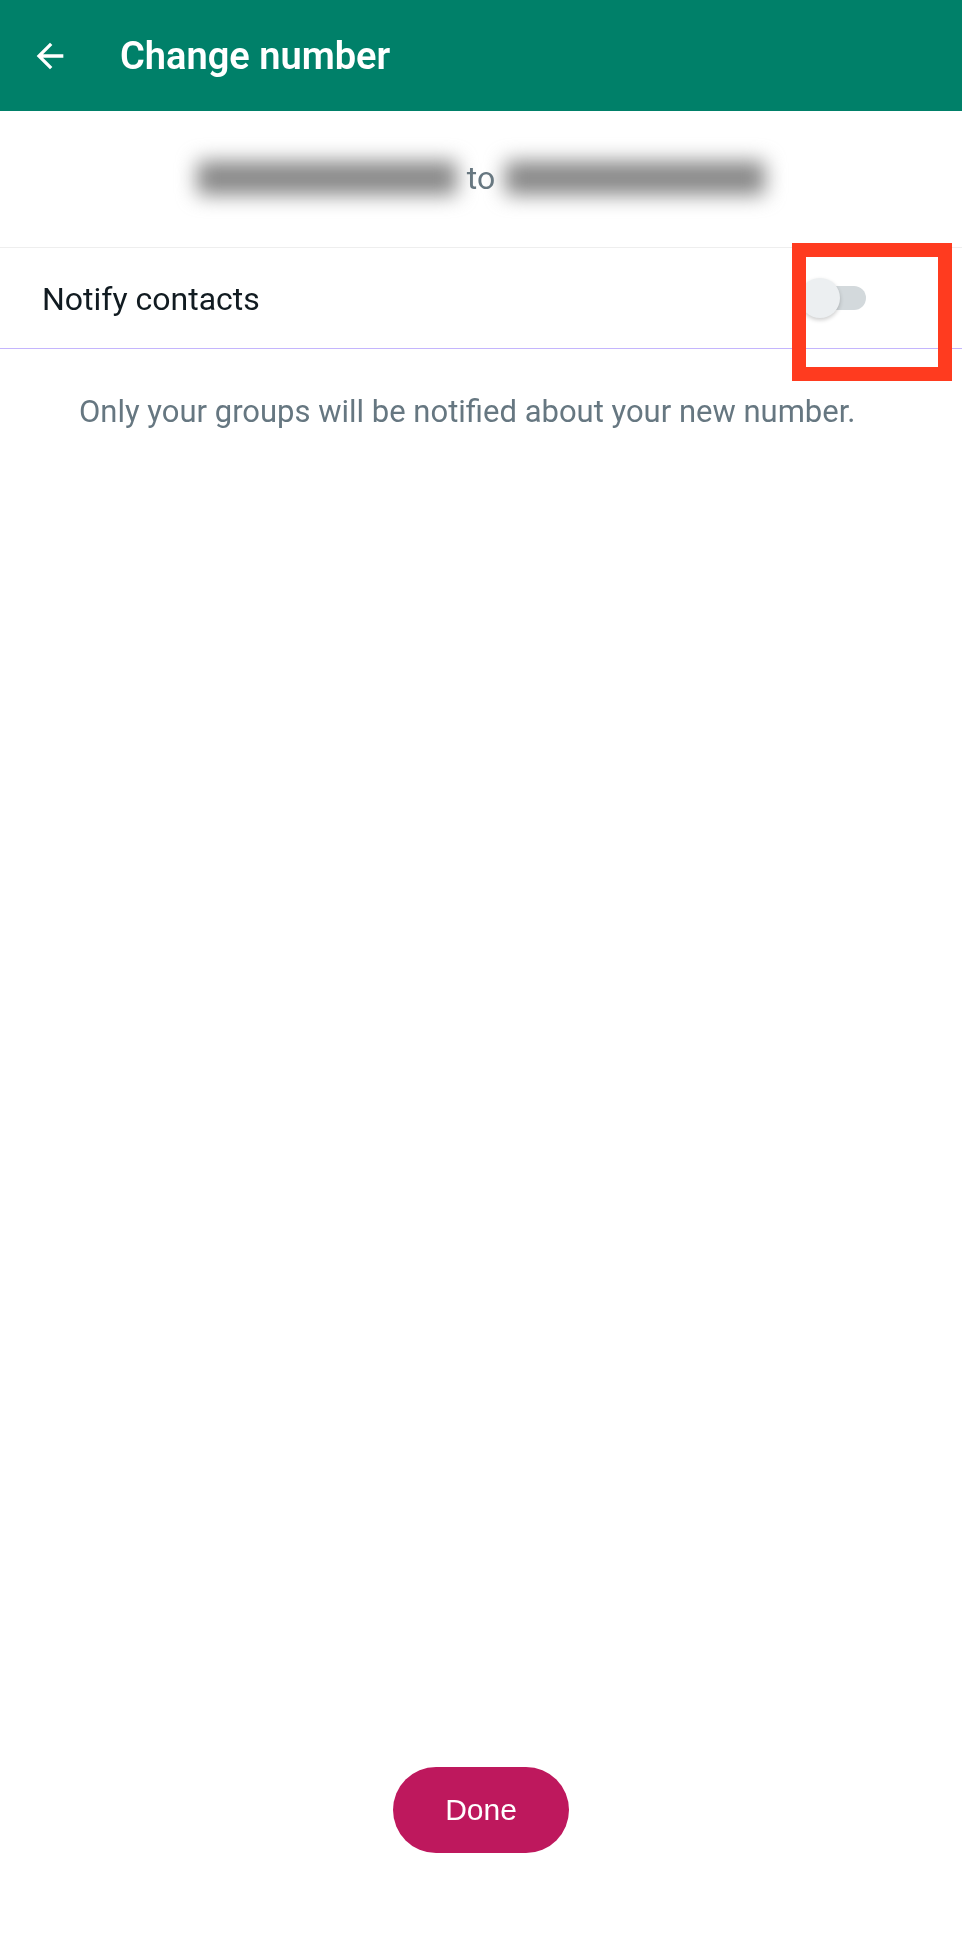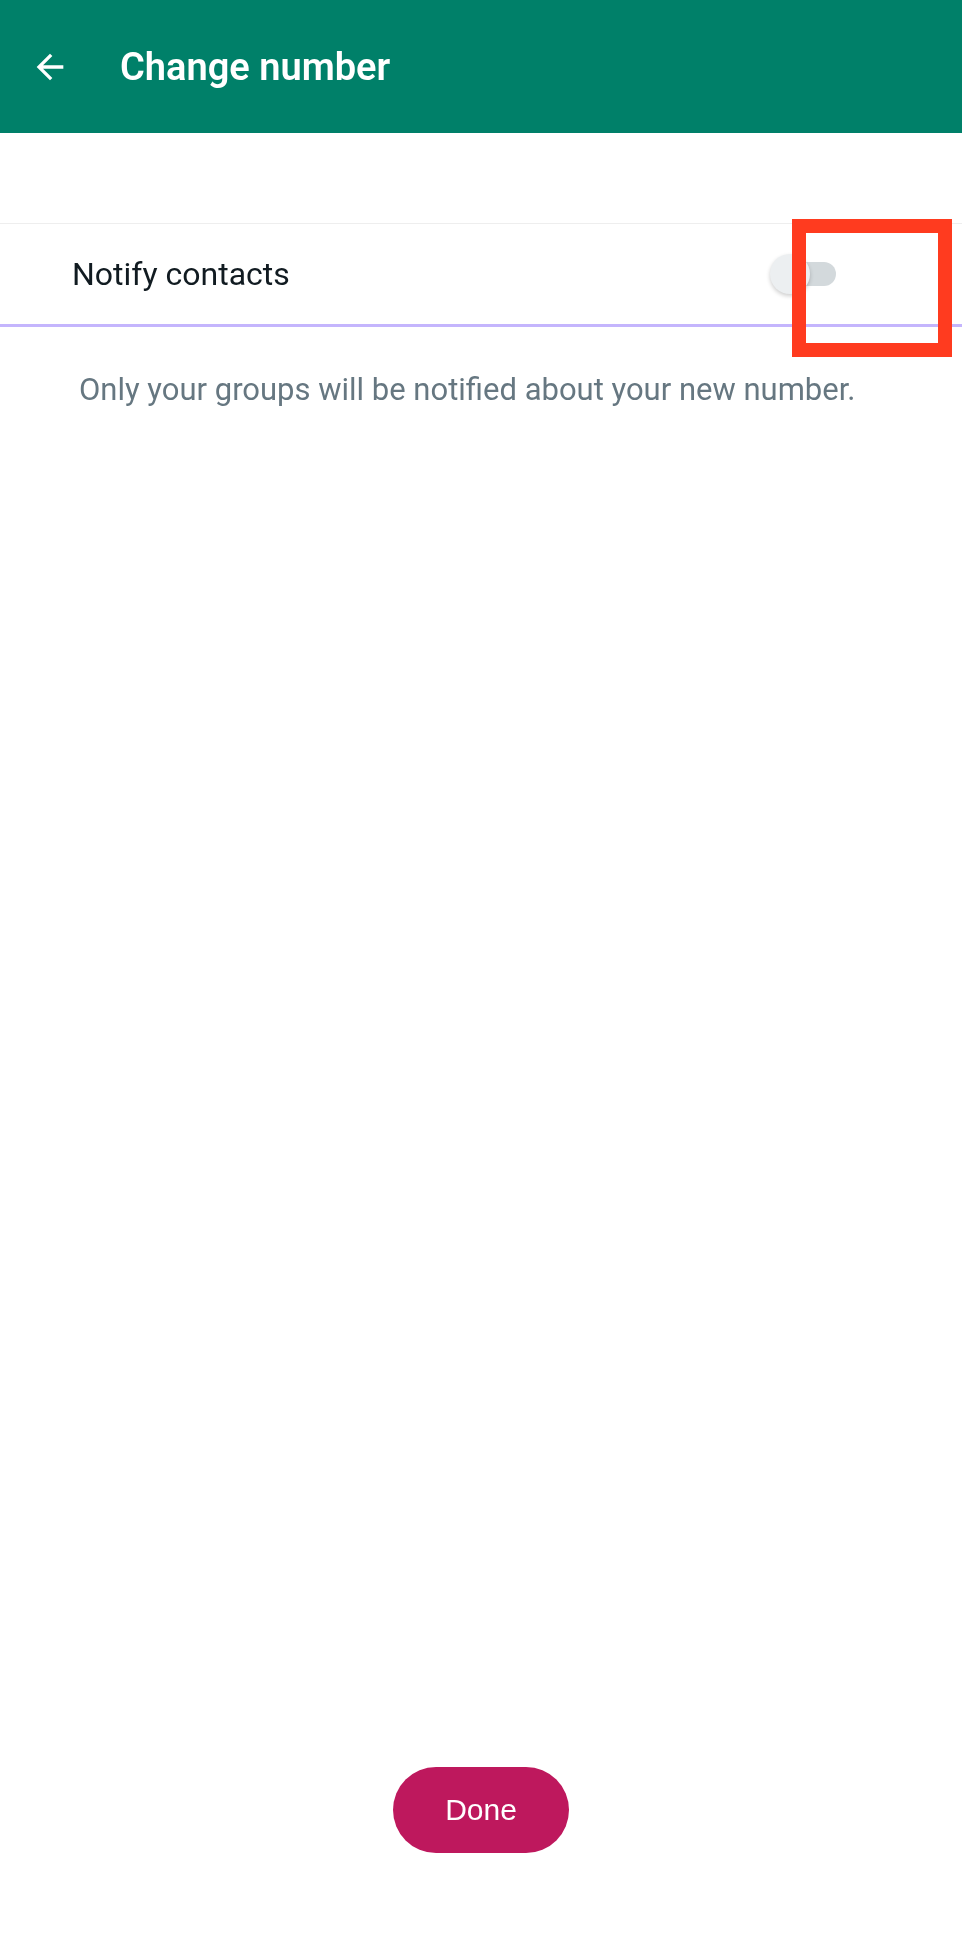--- a/index.html
+++ b/index.html
@@ -11,21 +11,21 @@
       font-family: -apple-system, BlinkMacSystemFont, "Segoe UI", Roboto, Helvetica, Arial, sans-serif;
       width: 962px;
       height: 1933px;
       background: #ffffff;
       display: flex;
       flex-direction: column;
       position: relative;
     }
     .header {
       background: #008069;
-      height: 133px;
+      height: 111px;
       display: flex;
       align-items: center;
       padding: 0 20px;
       color: #ffffff;
     }
     .back-button {
       width: 60px;
       height: 60px;
       display: flex;
       align-items: center;
@@ -67,24 +67,24 @@
       background: #888888;
       filter: blur(10px);
       border-radius: 4px;
     }
     .to-text {
       font-size: 32px;
       color: #667781;
     }
     .notify-row {
       display: flex;
-      align-items: center;
+      align-items: flex-end;
       justify-content: space-between;
-      padding: 30px 72px;
-      border-bottom: 3px solid #c4b5fd;
+      padding: 30px 42px;
+      border-bottom: 1px solid #c4b5fd;
       position: relative;
     }
     .notify-label {
       font-size: 32px;
       color: #111b21;
       font-weight: 400;
     }
     .toggle-highlight {
       position: absolute;
       right: 10px;
@@ -154,20 +154,25 @@
 <div class="header">
   <div class="back-button">
     <svg viewBox="0 0 24 24">
       <path d="M20 11H7.83l5.59-5.59L12 4l-8 8 8 8 1.41-1.41L7.83 13H20v-2z"></path>
     </svg>
   </div>
   <div class="header-title">Change number</div>
 </div>
 
 <div class="info-section">
+  <div class="info-line">
+    <span class="blurred-number"></span>
+    <span class="to-text">to</span>
+    <span class="blurred-number"></span>
+  </div>
 </div>
 
 <div class="notify-row">
   <div class="notify-label">Notify contacts</div>
   <div class="toggle-switch">
     <div class="toggle-track"></div>
     <div class="toggle-knob"></div>
   </div>
   <div class="toggle-highlight"></div>
 </div>

